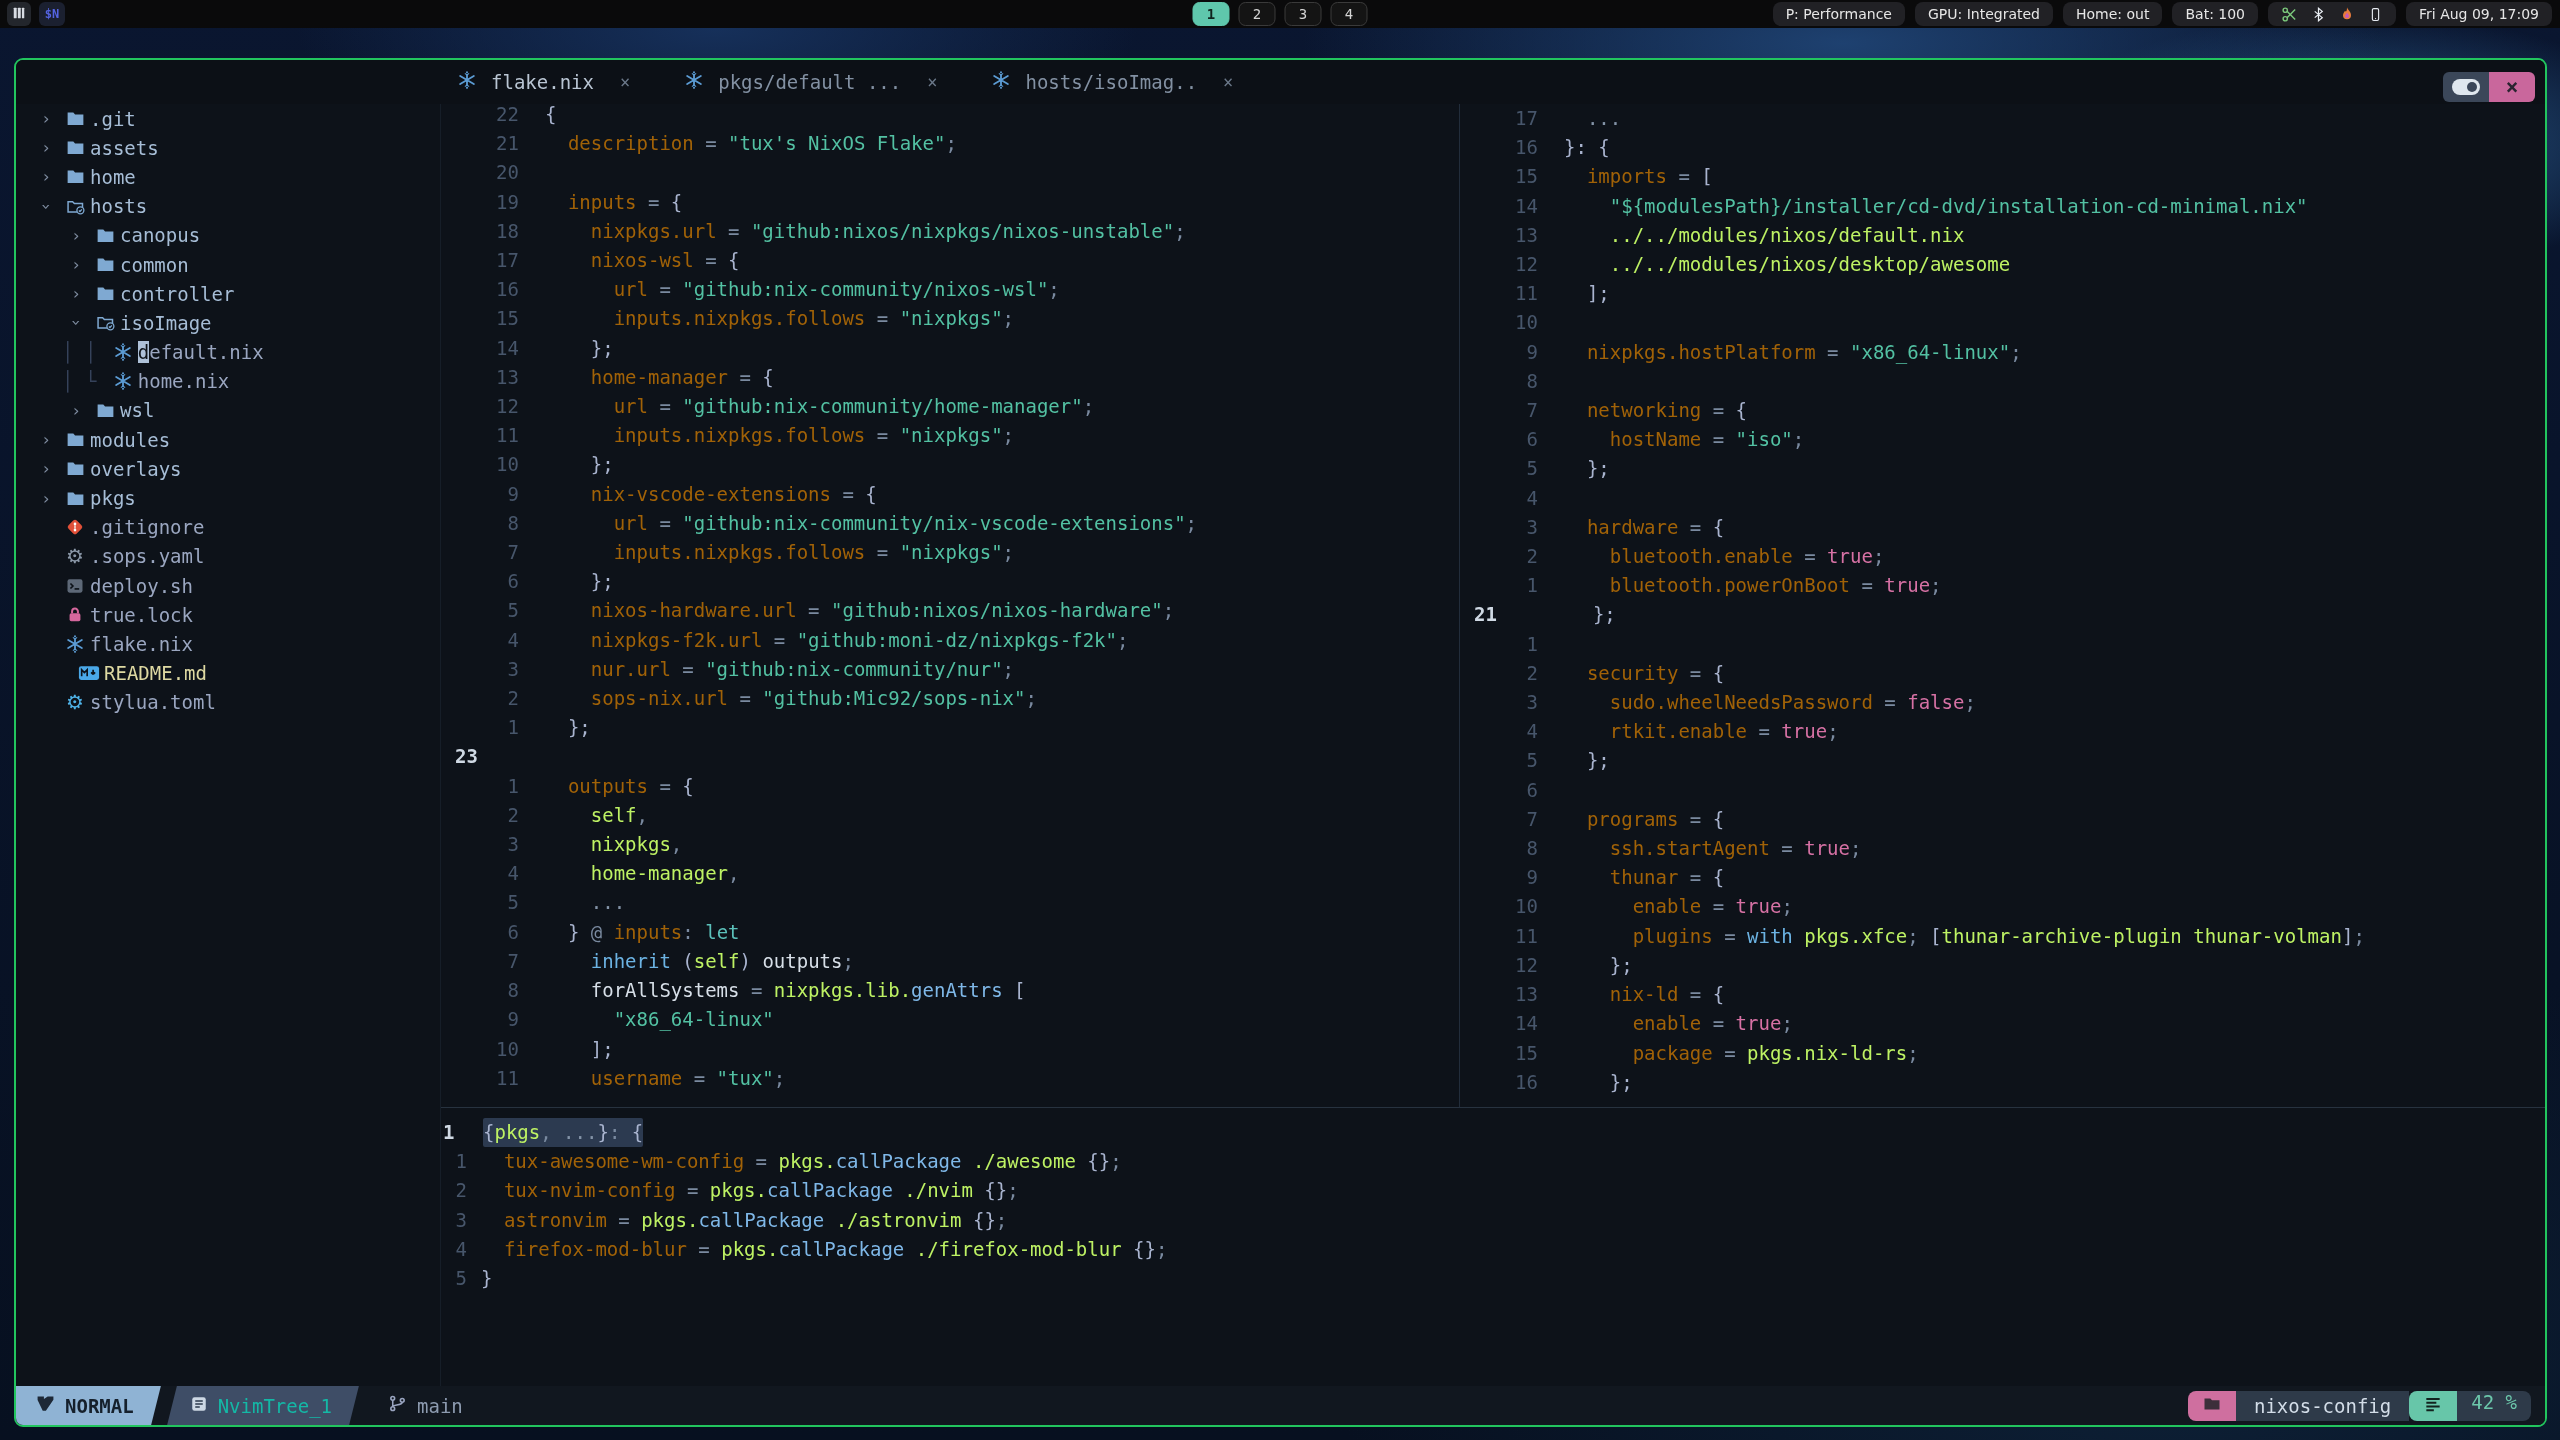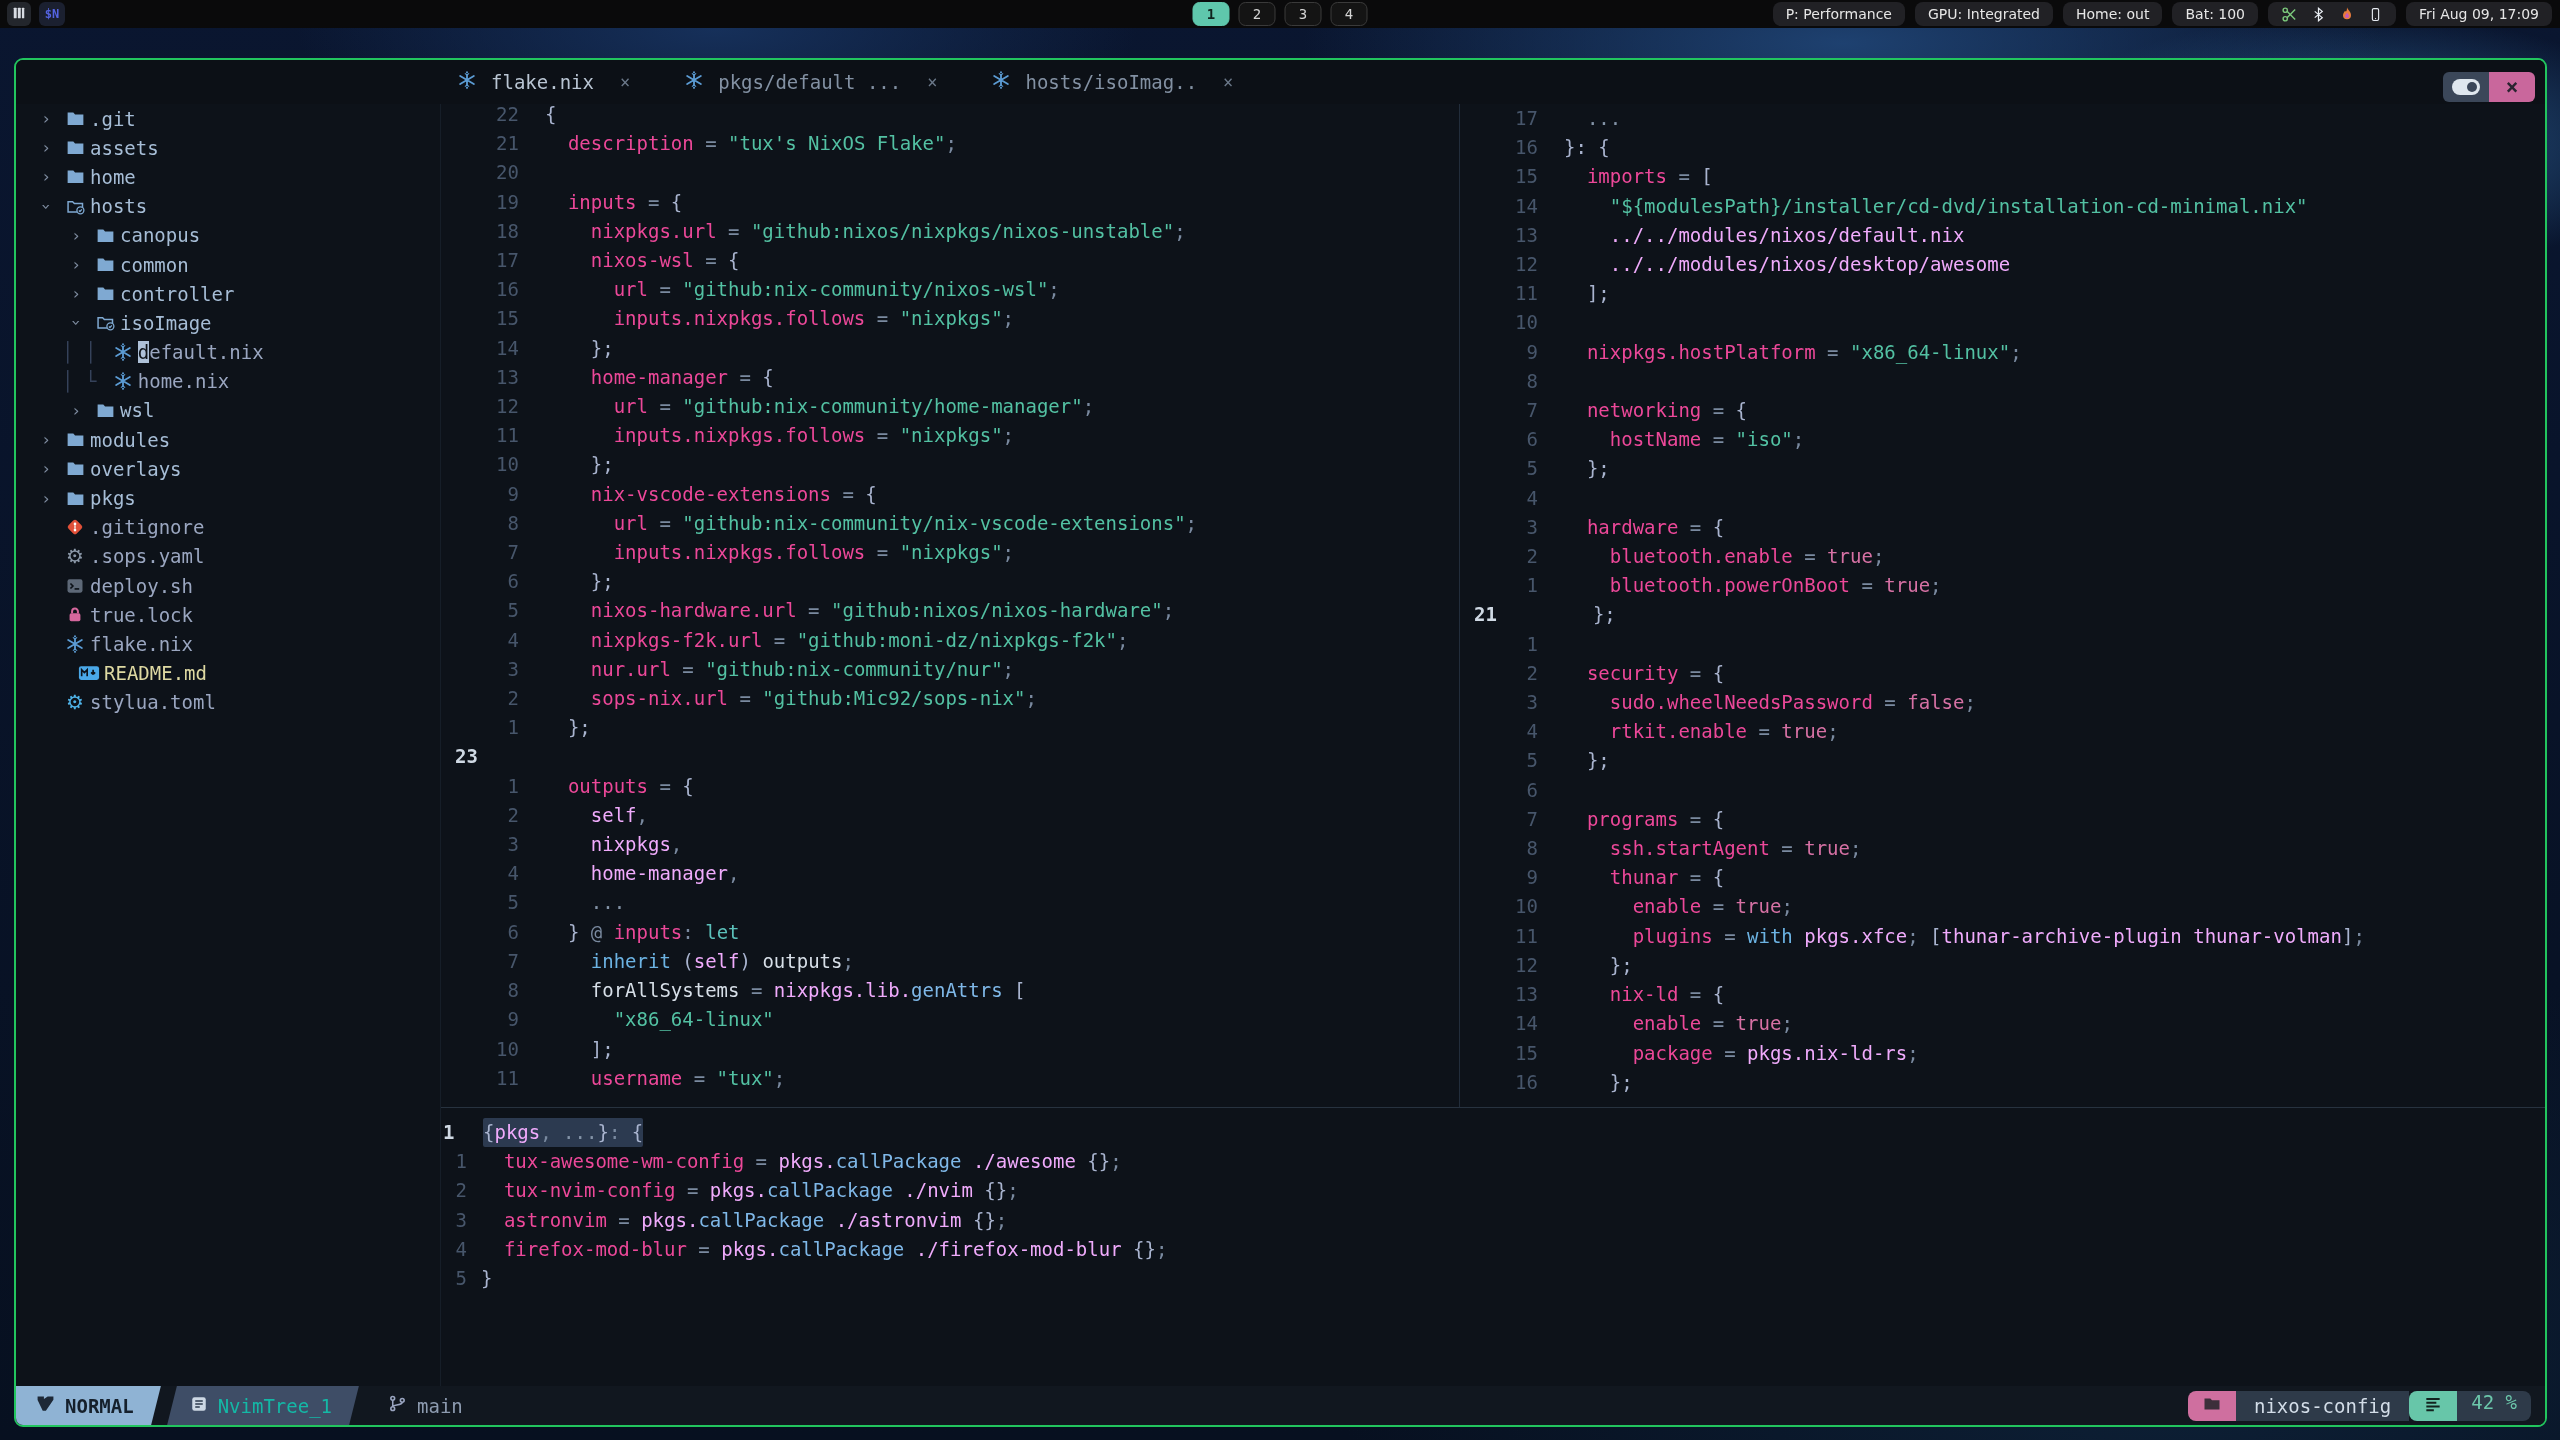--- a/index.html
+++ b/index.html
@@ -71,21 +71,21 @@
   .hsep{position:absolute;left:425px;right:0;top:1047px;height:1px;background:#27323f;}
   .tsep{position:absolute;left:424px;top:44px;width:1px;bottom:39px;background:#161e28;}
   .cl{display:flex;}
   .ln{flex:none;width:70px;padding:0 14px 0 8px;text-align:right;color:#47566b;box-sizing:content-box;}
   #pane-bottom .ln{width:26px;padding:0 6px 0 0;}
   .ln.cur{text-align:left;padding-left:14px;color:#cfd9e4;font-weight:bold;}
   #pane-bottom .ln.cur{padding-left:2px;}
   .code{margin-left:12px;}
   #pane-bottom .code{margin-left:8px;}
   .hlline{background:#2c3a50;border-radius:2px;}
-  .t-a{color:#ec4899}.t-p{color:#f0abfc}.t-s{color:#53c1a3}.t-o{color:#7a8aa0}
+  .t-a{color:#a16207}.t-p{color:#bef264}.t-s{color:#53c1a3}.t-o{color:#7a8aa0}
   .t-u{color:#a9b4cf}.t-b{color:#d671a4}.t-k{color:#6cb3e3}.t-l{color:#5bc0ba}
   .t-f{color:#7fb8e8}.t-w{color:#d7dfe8}.t-d{color:#8494a8}
   
   .statusline{position:absolute;left:0;right:0;bottom:0;height:39px;background:#11171f;
     display:flex;align-items:center;font-size:19px;}
   .seg{position:relative;height:100%;display:flex;align-items:center;gap:10px;padding:0 26px 0 20px;}
   .seg>*{position:relative;z-index:1;}
   .seg-mode:before{content:"";position:absolute;top:0;bottom:0;left:-20px;right:4px;
     background:#8fb3d4;transform:skewX(-14deg);}
   .seg-mode{color:#15202c;font-weight:bold;}

